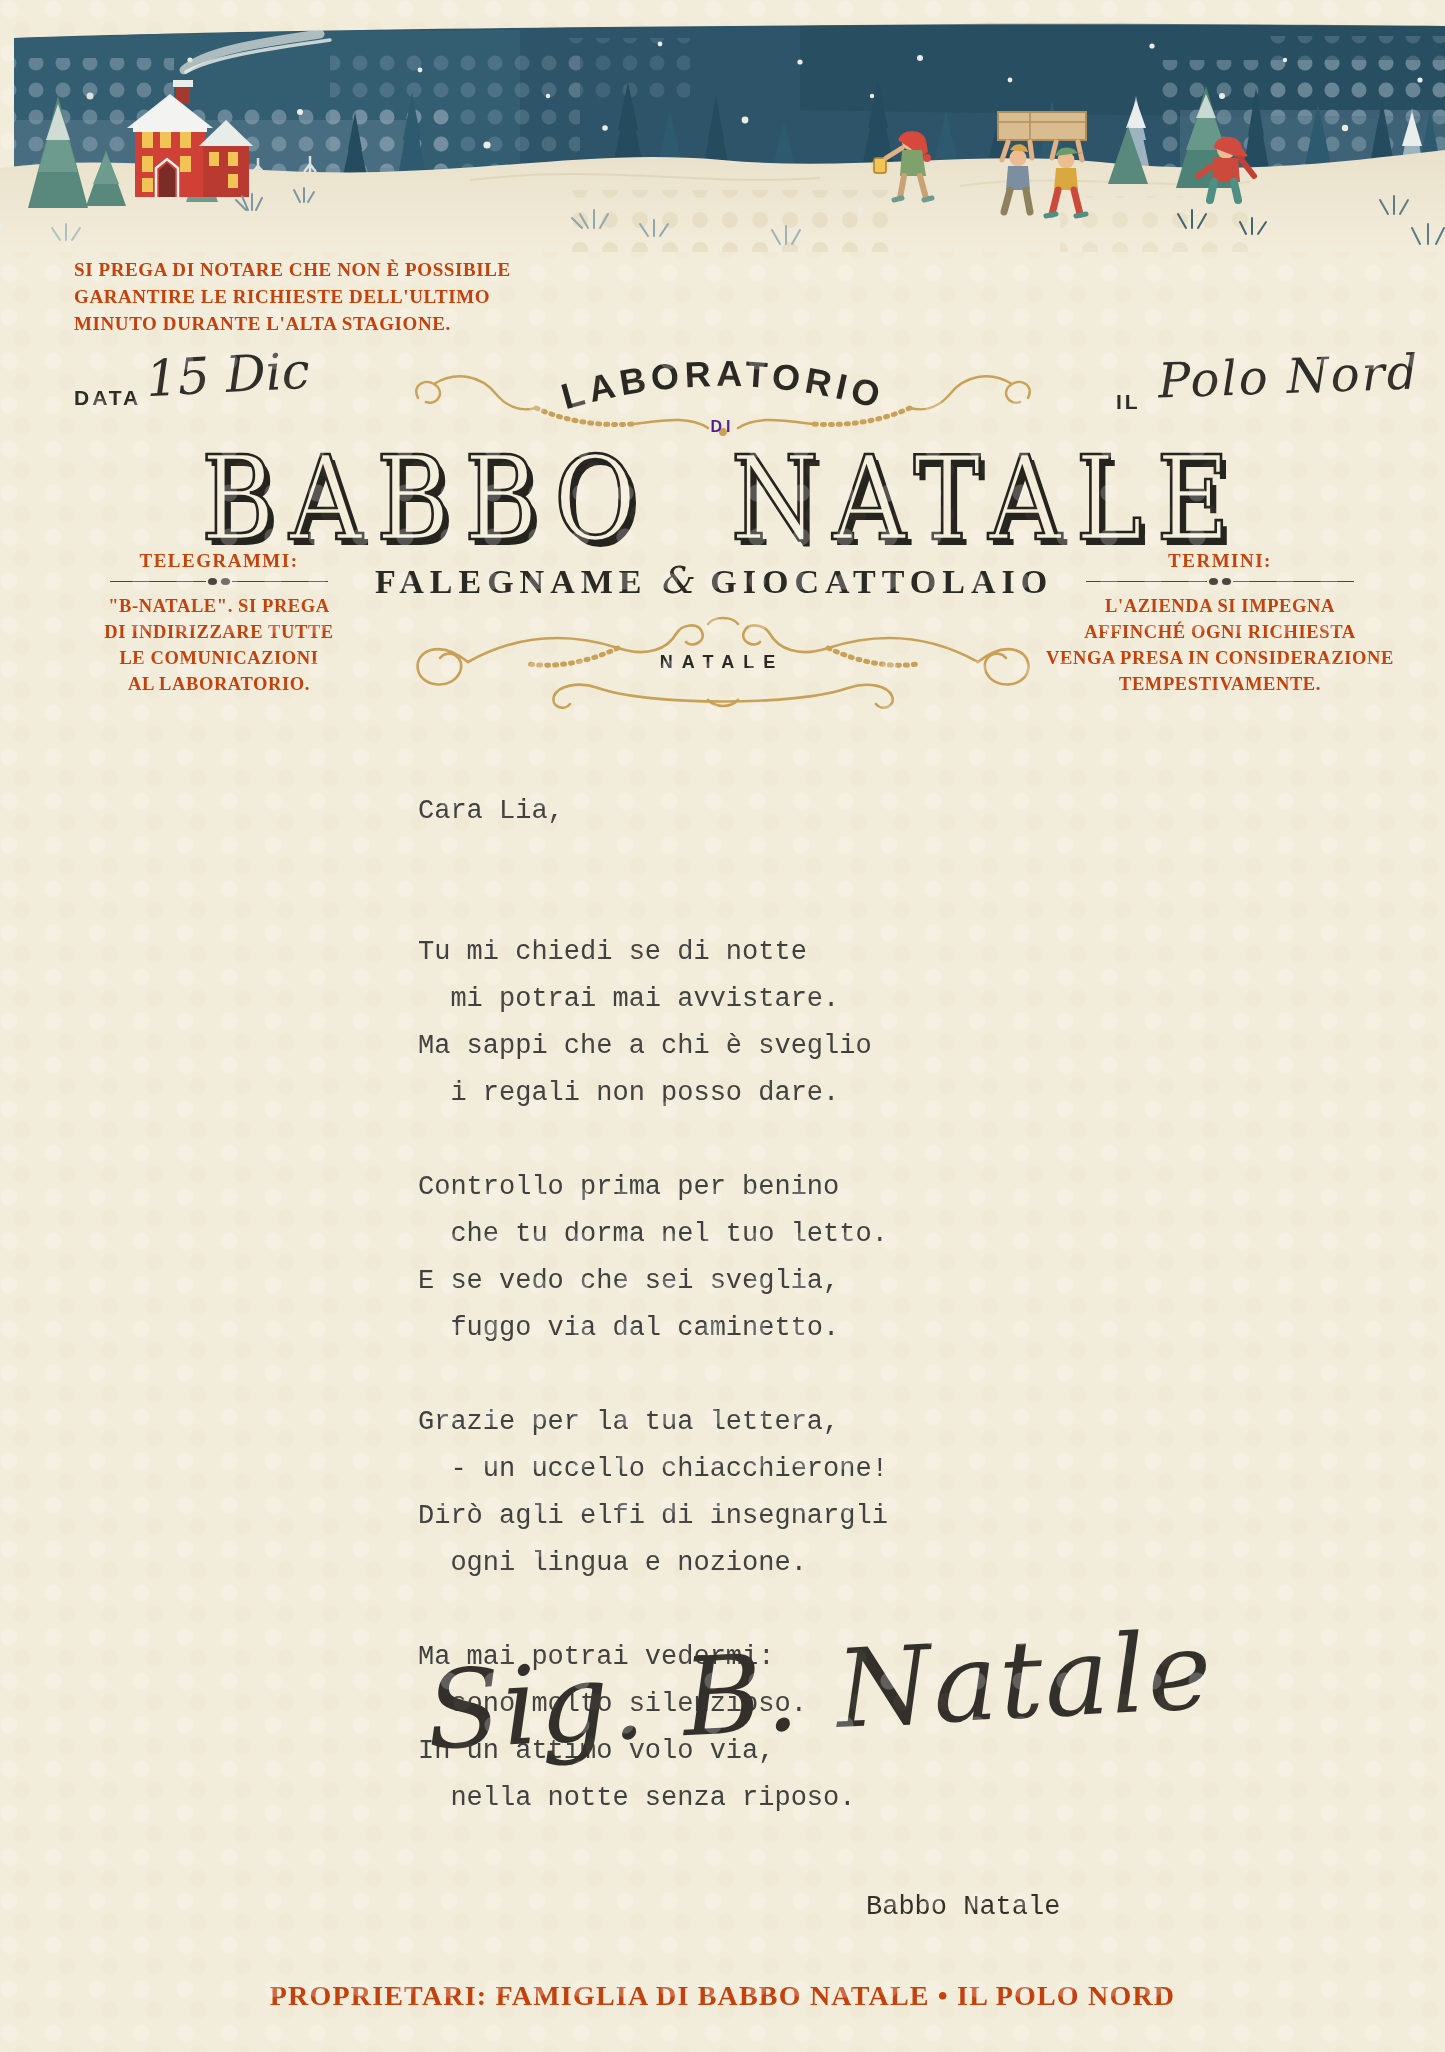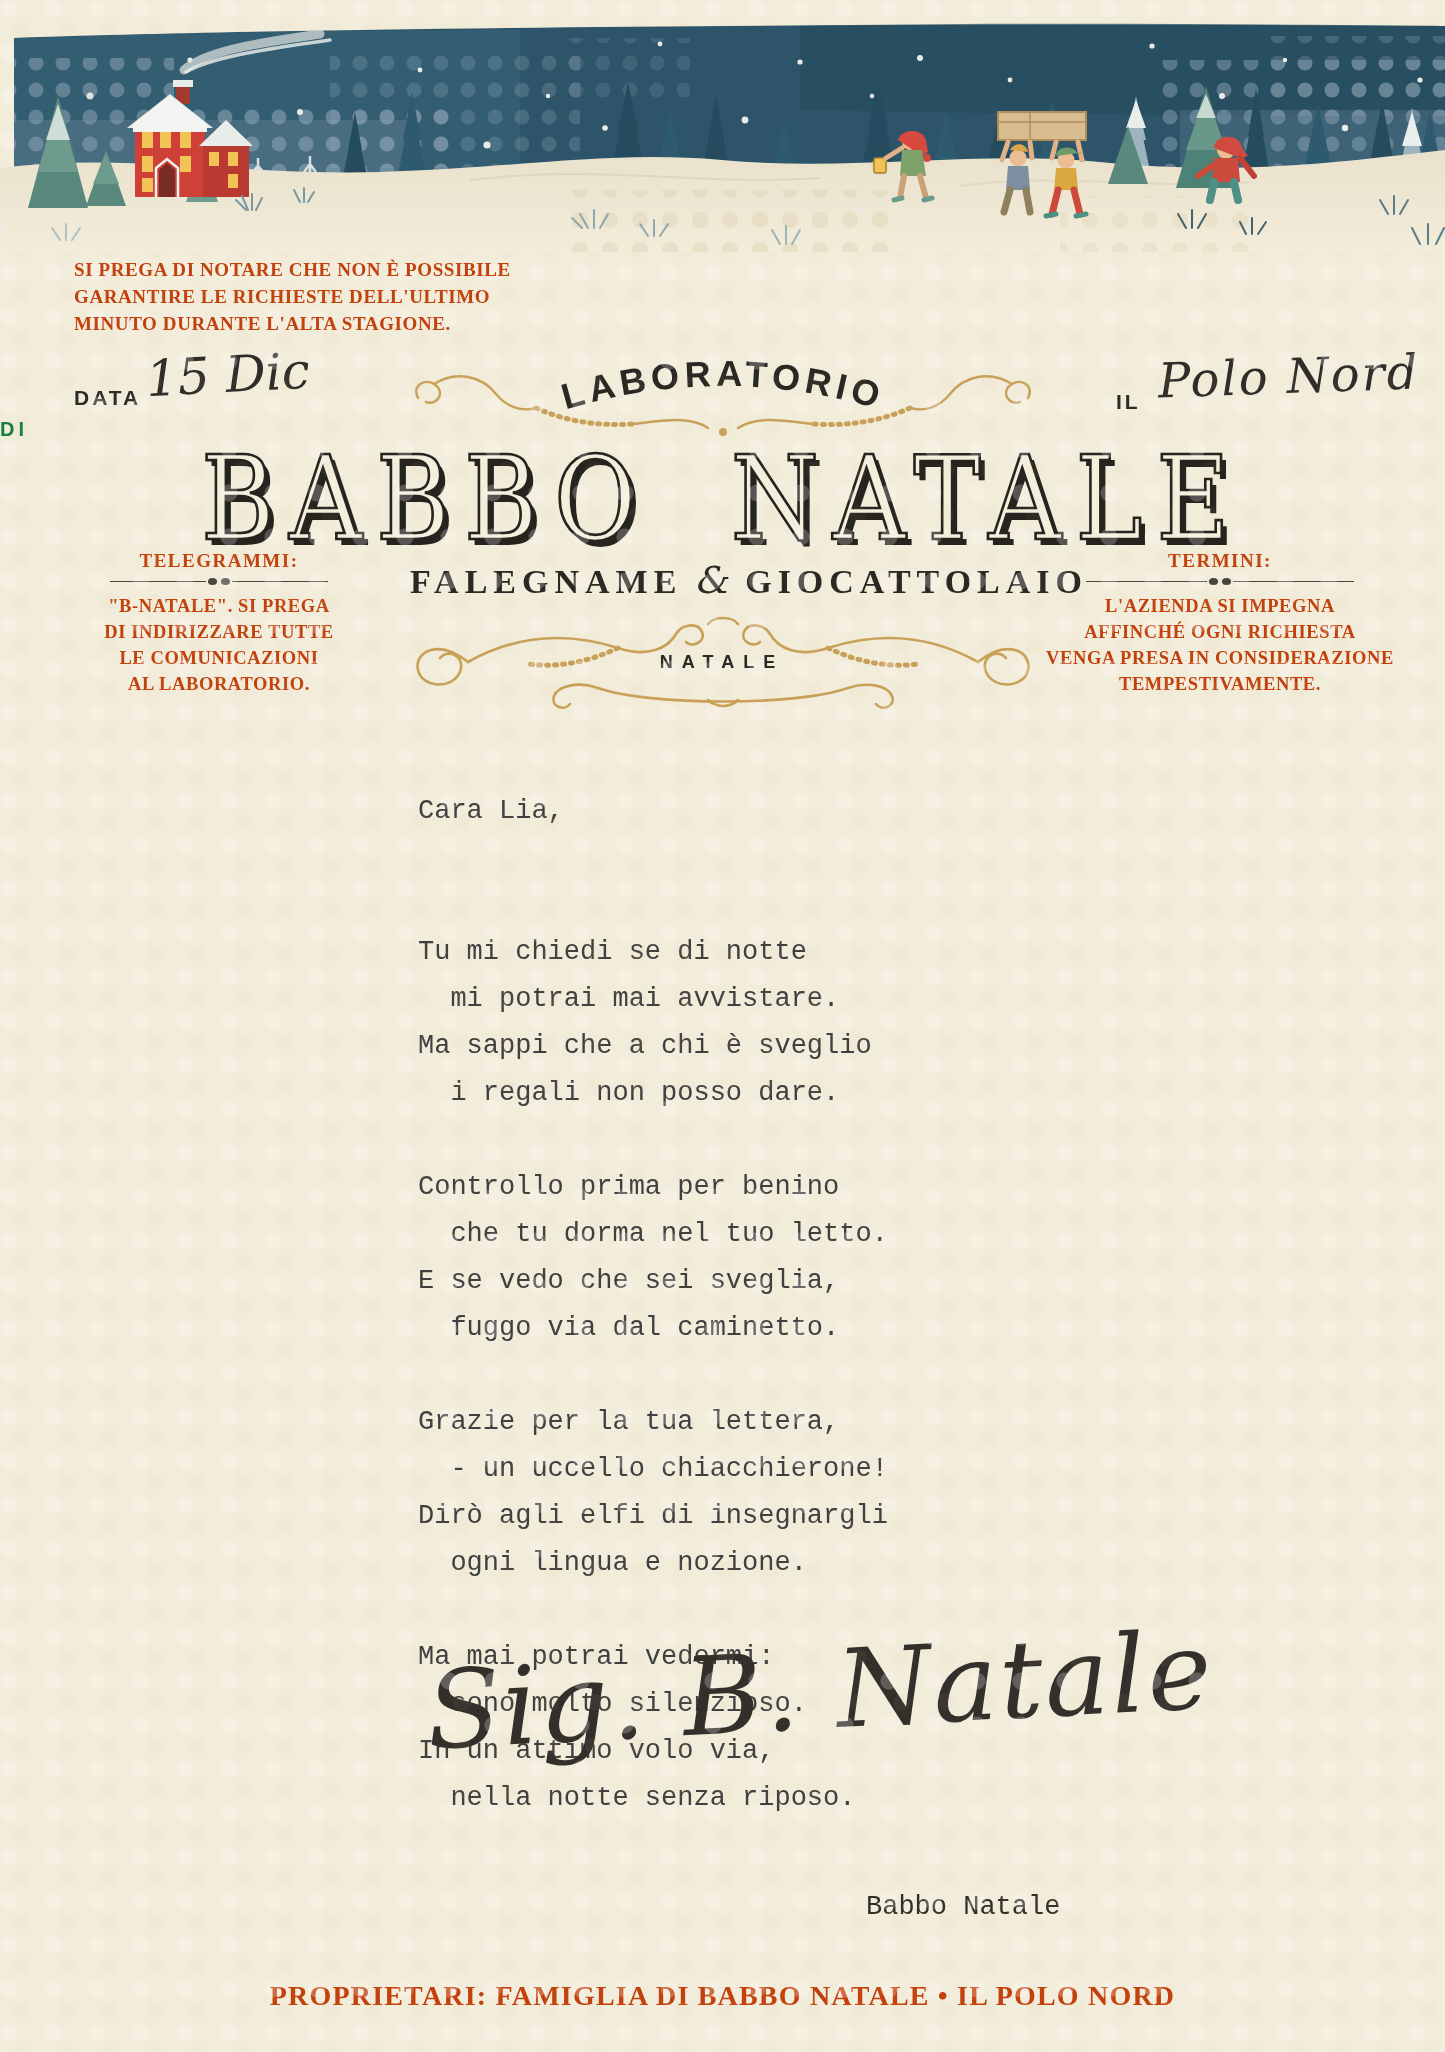--- a/index.html
+++ b/index.html
@@ -27,41 +27,41 @@
   }
   #notice{left:74px;top:256px;font-size:19px;line-height:27px;width:460px;z-index:3;}
   
   .fieldlabel{font-family:"Liberation Sans", sans-serif;font-weight:700;font-size:21px;letter-spacing:3px;color:#2e2c27;}
   #data-label{left:74px;top:386px;}
   #date-script{left:146px;top:346px;font-family:"DejaVu Serif", serif;font-style:italic;font-size:50px;color:#2f2d29;transform:rotate(-3deg);}
   #place-label{left:1116px;top:390px;}
   #place-script{left:1158px;top:348px;font-family:"DejaVu Serif", serif;font-style:italic;font-size:48px;color:#2f2d29;transform:rotate(-2deg);letter-spacing:2px;}
   #header-ornament{left:408px;top:336px;width:630px;height:130px;}
   #arc-title-svg text{font-family:"Liberation Sans", sans-serif;font-weight:700;fill:#2a2823;}
-  #arc-sub{left:0;right:0;top:418px;font-family:"Liberation Sans", sans-serif;font-weight:700;font-size:20px;letter-spacing:4px;color:#15803d;}
+  #arc-sub{left:0;right:0;top:418px;text-align:center;font-family:"Liberation Sans", sans-serif;font-weight:700;font-size:16px;letter-spacing:4px;color:#4c1d95;}
   
   #main-title{
     left:0;right:0;top:434px;text-align:center;
     font-family:"DejaVu Serif", serif;font-size:112px;font-stretch:condensed;
     letter-spacing:14px;word-spacing:34px;white-space:nowrap;
     color:#f4eedc;
     -webkit-text-stroke:2.6px #26241f;
     text-shadow:5px 6px 0 #26241f;
     transform:scaleY(1.03);
   }
   
   .side-col{text-align:center;font-size:18.5px;line-height:26px;font-family:Liberation Serif, serif;}
   .side-heading{font-size:19px;letter-spacing:1.5px;margin-bottom:2px;}
   #telegrams{left:68px;top:548px;width:302px;}
   #terms{left:1034px;top:548px;width:372px;}
   .orn-divider{display:flex;align-items:center;justify-content:center;margin:4px auto 8px;width:72%;}
   .orn-divider .line{flex:1;height:1.5px;background:#4a463e;}
   .orn-divider .dot{width:7px;height:7px;background:#4a463e;border-radius:50%;margin:0 3px;transform:scaleX(1.3);}
   #subtitle{
-    left:388px;top:558px;width:700px;text-align:right;
+    left:375px;top:558px;width:700px;text-align:left;
     font-family:"Liberation Serif", serif;font-weight:700;font-size:34px;letter-spacing:6px;color:#2b2923;white-space:nowrap;
   }
   #subtitle .amp{font-family:"DejaVu Serif", serif;font-style:italic;font-weight:400;font-size:38px;letter-spacing:0;}
   #natale-orn{left:408px;top:604px;width:630px;height:112px;}
   #ornament-word{left:372px;top:652px;width:700px;text-align:center;
     font-family:"Liberation Sans", sans-serif;font-weight:700;font-size:18px;letter-spacing:9px;color:#2b2923;}
   
   #letter-body{
     left:418px;top:788px;
     font-family:"Liberation Mono", monospace;

